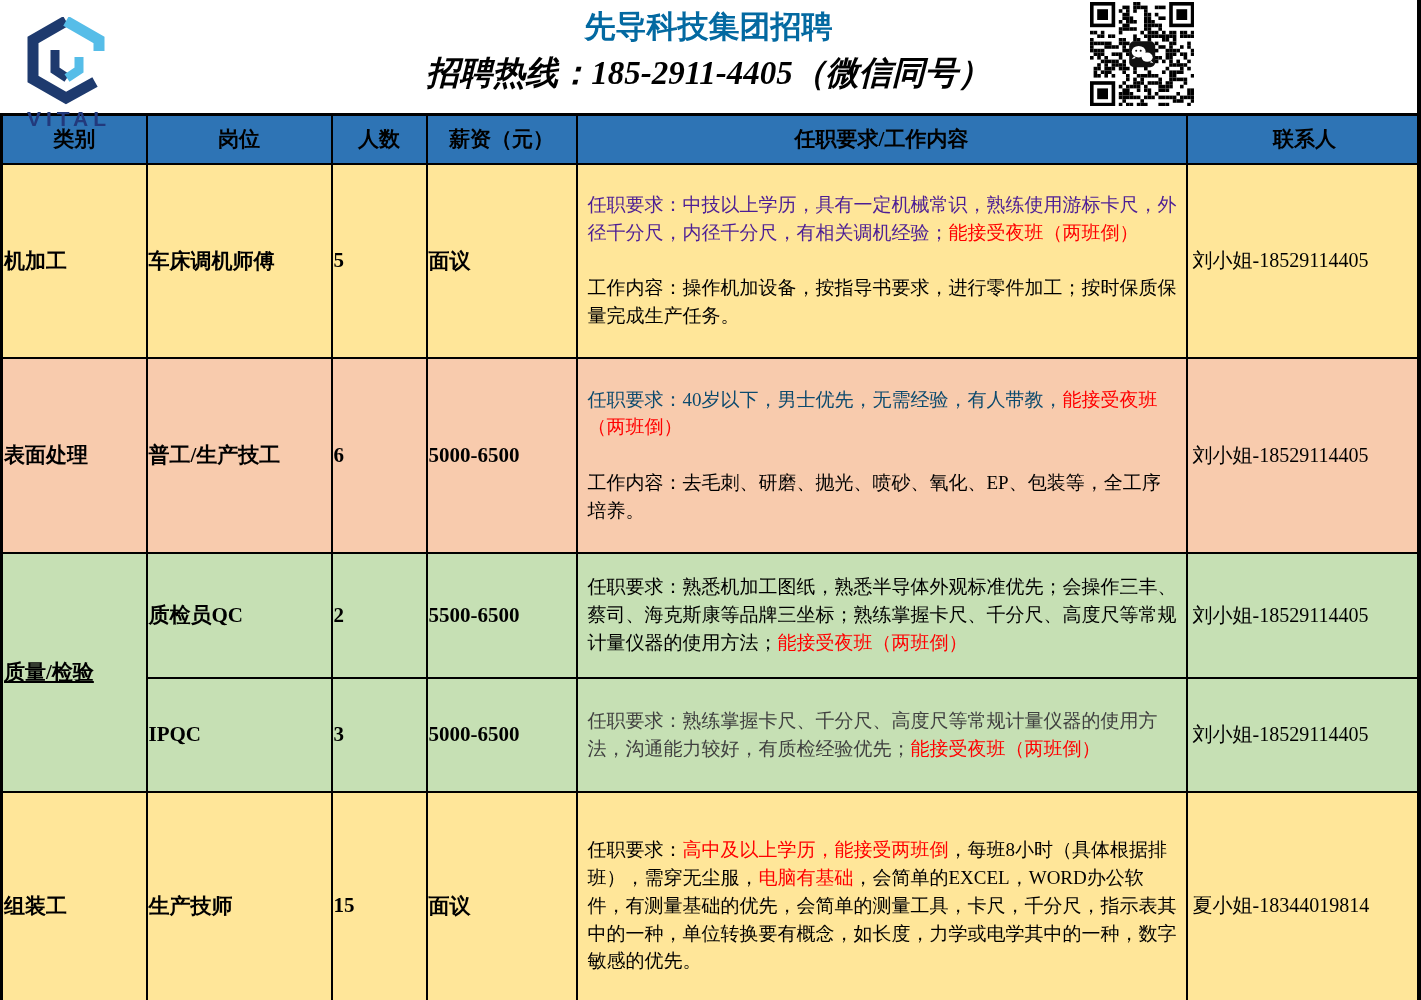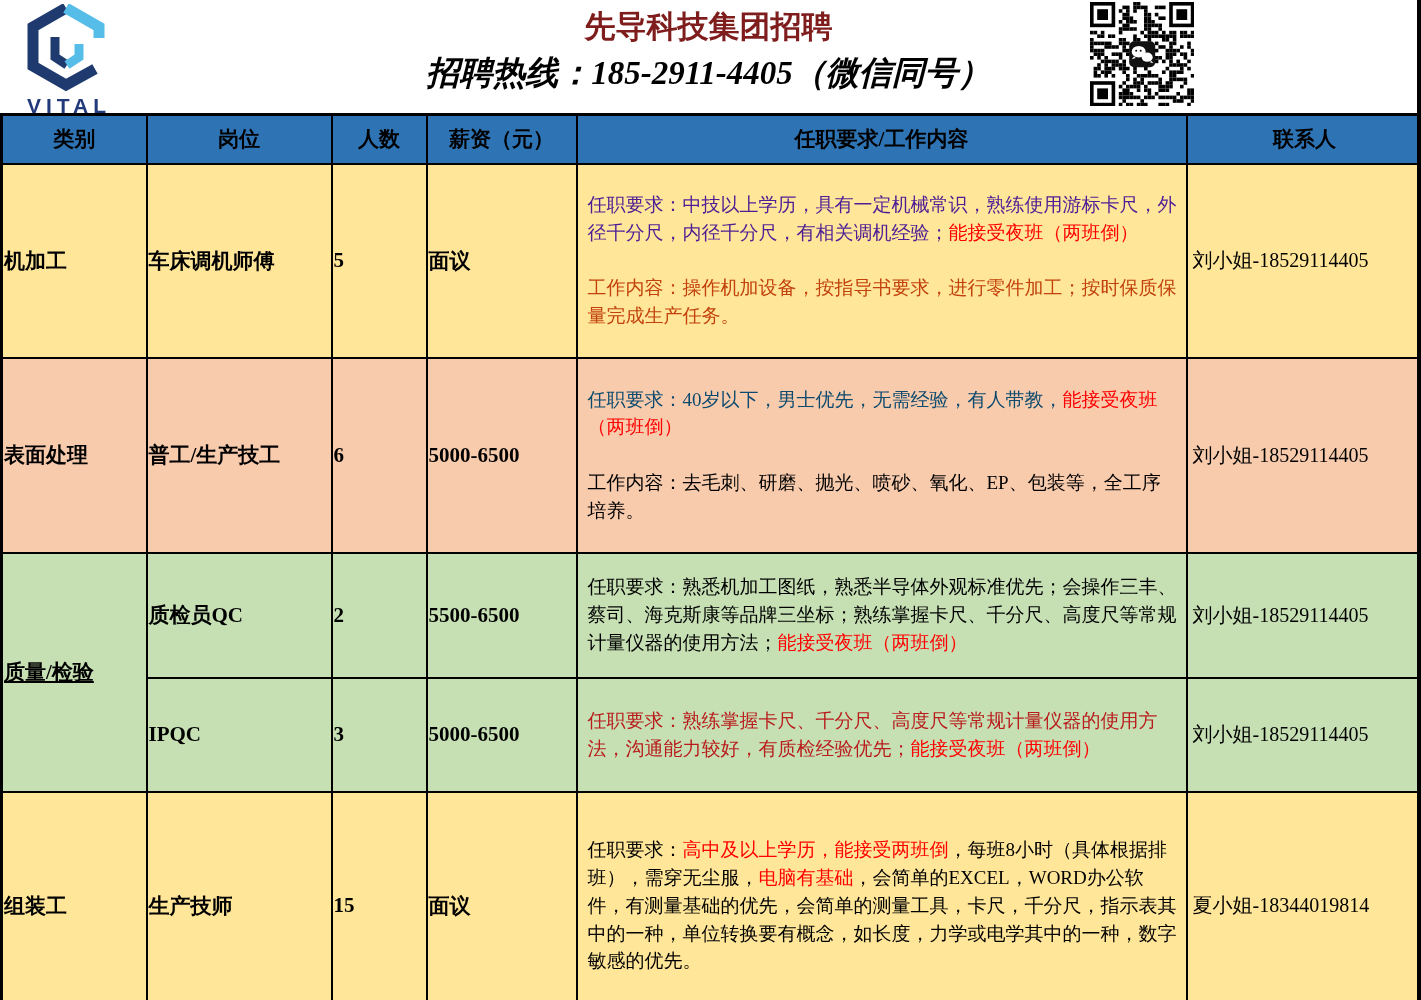--- a/index.html
+++ b/index.html
@@ -7,28 +7,28 @@
     position:relative;
     width:1421px;height:1000px;
     box-sizing:border-box;
     border-right:4px solid #000;
     overflow:hidden;
     font-family:"Liberation Serif","DejaVu Serif",serif;
     background:#fff;
   }
   
   .banner{position:relative;height:113px;background:#fff;}
-  .logo{position:absolute;left:14px;top:4px;width:110px;text-align:center;}
+  .logo{position:absolute;left:14px;top:17px;width:110px;text-align:center;}
   .logo-text{
     font-family:"Liberation Sans","DejaVu Sans",sans-serif;
     font-weight:bold;font-size:21px;letter-spacing:5px;
     color:#22397c;margin-top:-2px;
   }
   .titles{position:absolute;left:0;top:0;width:100%;text-align:center;}
-  .main-title{font-size:31px;font-weight:bold;color:#7f1d1d;line-height:46px;padding-top:4px;}
+  .main-title{font-size:31px;font-weight:bold;color:#0369a1;line-height:46px;padding-top:4px;}
   .hotline{font-size:33px;font-weight:bold;color:#000;line-height:47px;font-style:italic;}
   .qr{position:absolute;left:1090px;top:2px;width:104px;height:102px;background:#fff;}
   
   table{border-collapse:collapse;table-layout:fixed;width:1421px;}
   th,td{border:2px solid #000;box-sizing:border-box;overflow:hidden;}
   table{border-left:3px solid #000;border-top:3px solid #000;border-bottom:5px solid #000;}
   thead th{
     background:#2e74b5;color:#000;font-weight:bold;font-size:21px;
     height:49px;text-align:center;vertical-align:middle;
   }
@@ -400,21 +400,21 @@
         </tr>
       </thead>
     <tbody id="tbody">
         <tr style="height: 194px;">
           <td class="c-center" style="background: rgb(255, 230, 153);">机加工</td>
           <td class="c-center" style="background: rgb(255, 230, 153);">车床调机师傅</td>
           <td class="c-center" style="background: rgb(255, 230, 153);">5</td>
           <td class="c-center" style="background: rgb(255, 230, 153);">面议</td>
           <td class="c-req" style="background: rgb(255, 230, 153);"><span style="color: #4c1d95;">任职要求：中技以上学历，具有一定机械常识，熟练使用游标卡尺，外径千分尺，内径千分尺，有相关调机经验；</span><span style="color: rgb(255, 0, 0);">能接受夜班（两班倒）</span><span style="color: rgb(0, 0, 0);">
 
-</span><span style="color: #c2410c;">工作内容：操作机加设备，按指导书要求，进行零件加工；按时保质保量完成生产任务。</span></td>
+</span><span style="color: #000000;">工作内容：操作机加设备，按指导书要求，进行零件加工；按时保质保量完成生产任务。</span></td>
           <td class="c-contact" style="background: rgb(255, 230, 153);">刘小姐-18529114405</td>
         </tr>
         <tr style="height: 195px;">
           <td class="c-center" style="background: rgb(248, 203, 173);">表面处理</td>
           <td class="c-center" style="background: rgb(248, 203, 173);">普工/生产技工</td>
           <td class="c-center" style="background: rgb(248, 203, 173);">6</td>
           <td class="c-center" style="background: rgb(248, 203, 173);">5000-6500</td>
           <td class="c-req" style="background: rgb(248, 203, 173);"><span style="color: #0c4a6e;">任职要求：40岁以下，男士优先，无需经验，有人带教，</span><span style="color: rgb(255, 0, 0);">能接受夜班（两班倒）</span><span style="color: rgb(0, 0, 0);">
 
 </span><span style="color: rgb(0, 0, 0);">工作内容：去毛刺、研磨、抛光、喷砂、氧化、EP、包装等，全工序培养。</span></td>
@@ -425,21 +425,21 @@
           <td class="c-center" style="background: rgb(198, 224, 180);">质检员QC</td>
           <td class="c-center" style="background: rgb(198, 224, 180);">2</td>
           <td class="c-center" style="background: rgb(198, 224, 180);">5500-6500</td>
           <td class="c-req" style="background: rgb(198, 224, 180);"><span style="color: rgb(0, 0, 0);">任职要求：熟悉机加工图纸，熟悉半导体外观标准优先；会操作三丰、蔡司、海克斯康等品牌三坐标；熟练掌握卡尺、千分尺、高度尺等常规计量仪器的使用方法；</span><span style="color: rgb(255, 0, 0);">能接受夜班（两班倒）</span></td>
           <td class="c-contact" style="background: rgb(198, 224, 180);">刘小姐-18529114405</td>
         </tr>
         <tr style="height: 114px;">
           <td class="c-center" style="background: rgb(198, 224, 180);">IPQC</td>
           <td class="c-center" style="background: rgb(198, 224, 180);">3</td>
           <td class="c-center" style="background: rgb(198, 224, 180);">5000-6500</td>
-          <td class="c-req" style="background: rgb(198, 224, 180);"><span style="color: #b91c1c;">任职要求：熟练掌握卡尺、千分尺、高度尺等常规计量仪器的使用方法，沟通能力较好，有质检经验优先；</span><span style="color: rgb(255, 0, 0);">能接受夜班（两班倒）</span></td>
+          <td class="c-req" style="background: rgb(198, 224, 180);"><span style="color: #404040;">任职要求：熟练掌握卡尺、千分尺、高度尺等常规计量仪器的使用方法，沟通能力较好，有质检经验优先；</span><span style="color: rgb(255, 0, 0);">能接受夜班（两班倒）</span></td>
           <td class="c-contact" style="background: rgb(198, 224, 180);">刘小姐-18529114405</td>
         </tr>
         <tr style="height: 230px;">
           <td class="c-center" style="background: rgb(255, 230, 153);">组装工</td>
           <td class="c-center" style="background: rgb(255, 230, 153);">生产技师</td>
           <td class="c-center" style="background: rgb(255, 230, 153);">15</td>
           <td class="c-center" style="background: rgb(255, 230, 153);">面议</td>
           <td class="c-req" style="background: rgb(255, 230, 153);"><span style="color: rgb(0, 0, 0);">任职要求：</span><span style="color: rgb(255, 0, 0);">高中及以上学历，能接受两班倒</span><span style="color: rgb(0, 0, 0);">，每班8小时（具体根据排班），需穿无尘服，</span><span style="color: rgb(255, 0, 0);">电脑有基础</span><span style="color: rgb(0, 0, 0);">，会简单的EXCEL，WORD办公软件，有测量基础的优先，会简单的测量工具，卡尺，千分尺，指示表其中的一种，单位转换要有概念，如长度，力学或电学其中的一种，数字敏感的优先。</span></td>
           <td class="c-contact" style="background: rgb(255, 230, 153);">夏小姐-18344019814</td>
         </tr>

